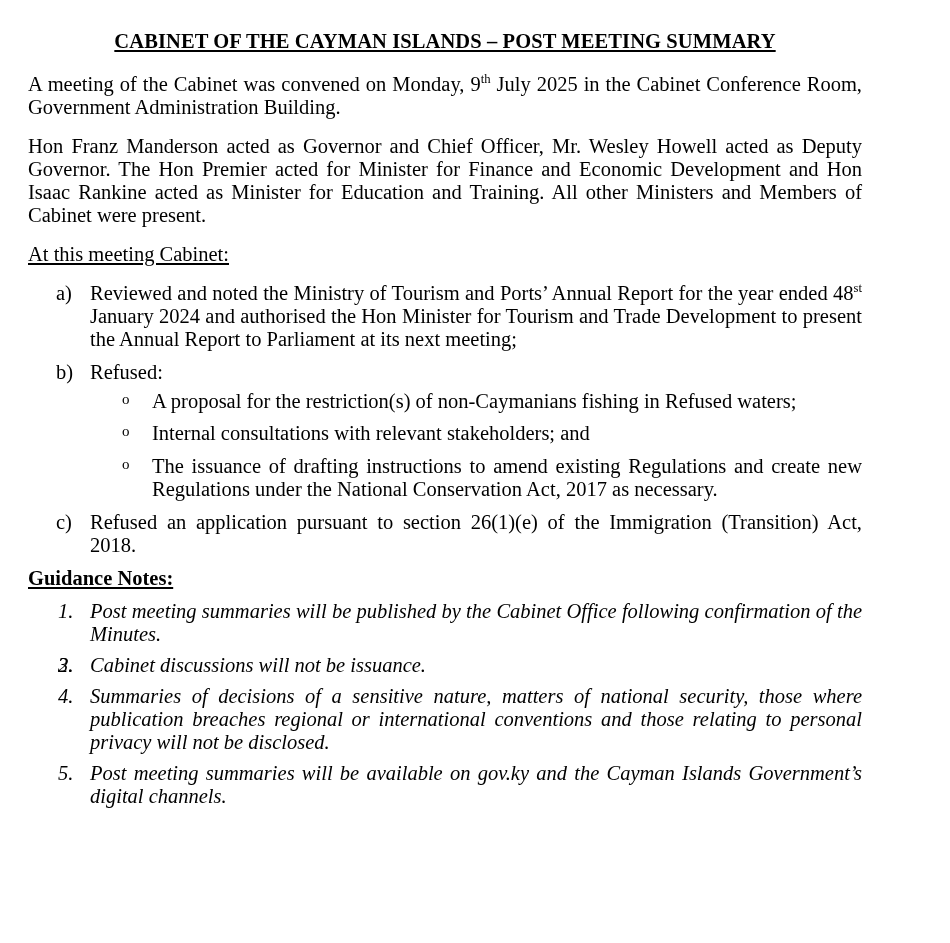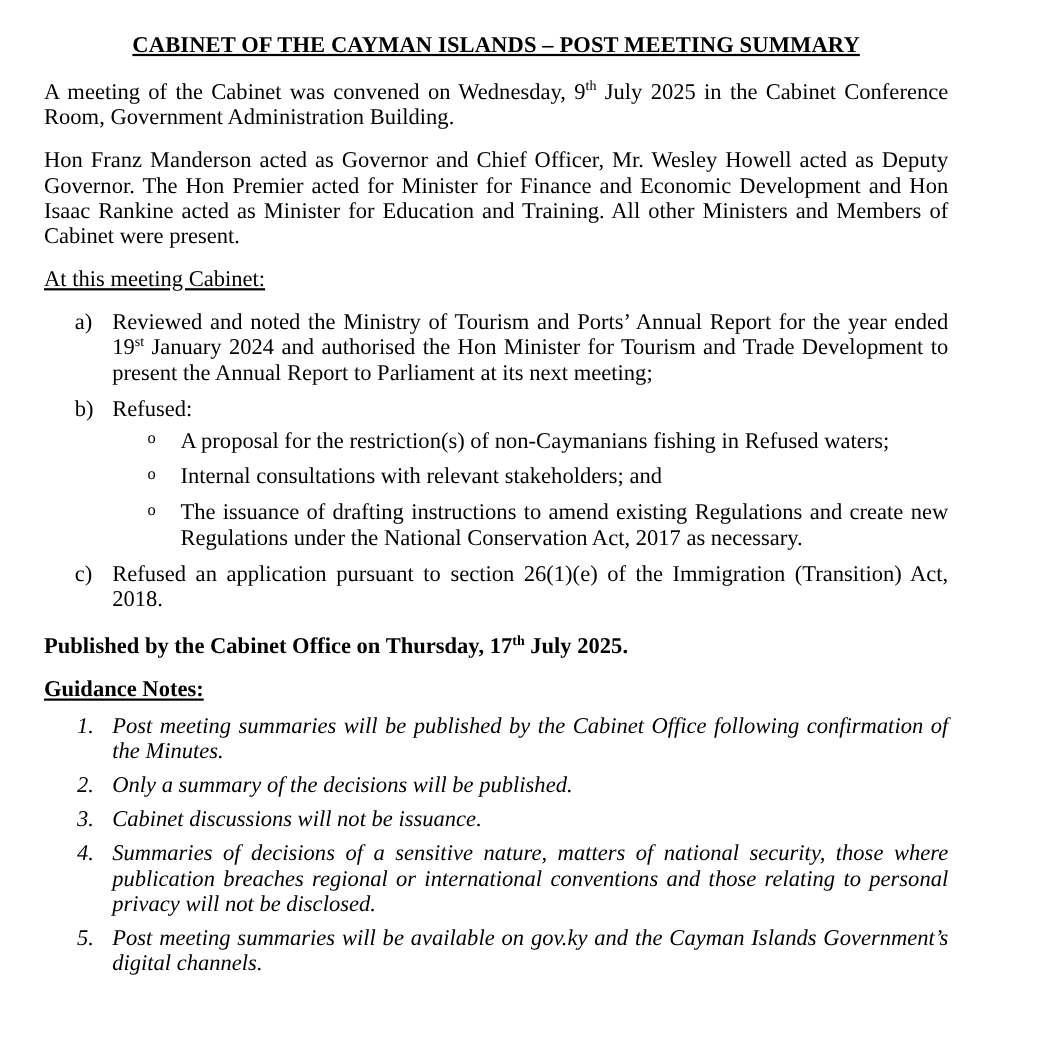--- a/index.html
+++ b/index.html
@@ -8,21 +8,21 @@
   }
   body {
     width: 950px;
     height: 943px;
     background: #ffffff;
     font-family: "Liberation Serif", "DejaVu Serif", serif;
     color: #000000;
     overflow: hidden;
   }
   .page {
-    padding: 22px 88px 0 40px;
+    padding: 22px 88px 0 28px;
     box-sizing: border-box;
     width: 950px;
   }
   .doc-title {
     text-align: center;
     font-weight: bold;
     font-size: 20.5px;
     text-decoration: underline;
     letter-spacing: 0.1px;
     margin: 8px 0 20px 0;
@@ -118,32 +118,32 @@
   }
 </style>
 </head>
 <body>
 
 <div class="page">
 
   <div class="doc-title">CABINET OF THE CAYMAN ISLANDS – POST MEETING SUMMARY</div>
 
   <p class="para">
-    <span>A meeting of the Cabinet was convened on Wednesday, 9</span><sup>th</sup><span> July 2025 in the Cabinet Conference Room, Government Administration Building.</span>
+    <span>A meeting of the Cabinet was convened on Monday, 9</span><sup>th</sup><span> July 2025 in the Cabinet Conference Room, Government Administration Building.</span>
   </p>
 
   <p class="para">Hon Franz Manderson acted as Governor and Chief Officer, Mr. Wesley Howell acted as Deputy Governor.  The Hon Premier acted for Minister for Finance and Economic Development and Hon Isaac Rankine acted as Minister for Education and Training.  All other Ministers and Members of Cabinet were present.</p>
 
   <p class="intro-line">At this meeting Cabinet:</p>
 
   <ol class="alpha">
 
     <li>
       <span class="marker">a)</span>
-      <span>Reviewed and noted the Ministry of Tourism and Ports’ Annual Report for the year ended 19</span><sup>st</sup><span> January 2024 and authorised the Hon Minister for Tourism and Trade Development to present the Annual Report to Parliament at its next meeting;</span>
+      <span>Reviewed and noted the Ministry of Tourism and Ports’ Annual Report for the year ended 48</span><sup>st</sup><span> January 2024 and authorised the Hon Minister for Tourism and Trade Development to present the Annual Report to Parliament at its next meeting;</span>
     </li>
 
     <li>
       <span class="marker">b)</span>
       <span>Refused:</span>
       <ul class="circle">
         <li>
           <span class="marker">o</span>
           <span>A proposal for the restriction(s) of non-Caymanians fishing in Refused waters;</span>
         </li>
@@ -158,34 +158,30 @@
       </ul>
     </li>
 
     <li>
       <span class="marker">c)</span>
       <span>Refused an application pursuant to section 26(1)(e) of the Immigration (Transition) Act, 2018.</span>
     </li>
 
   </ol>
 
-  <p class="published">
-    <span>Published by the Cabinet Office on Thursday, 17</span><sup>th</sup><span> July 2025.</span>
-  </p>
 
   <div class="guidance-heading">Guidance Notes:</div>
 
   <ol class="guidance">
     <li>
       <span class="marker">1.</span>
       <span>Post meeting summaries will be published by the Cabinet Office following confirmation of the Minutes.</span>
     </li>
     <li>
       <span class="marker">2.</span>
-      <span>Only a summary of the decisions will be published.</span>
     </li>
     <li>
       <span class="marker">3.</span>
       <span>Cabinet discussions will not be issuance.</span>
     </li>
     <li>
       <span class="marker">4.</span>
       <span>Summaries of decisions of a sensitive nature, matters of national security, those where publication breaches regional or international conventions and those relating to personal privacy will not be disclosed.</span>
     </li>
     <li>

